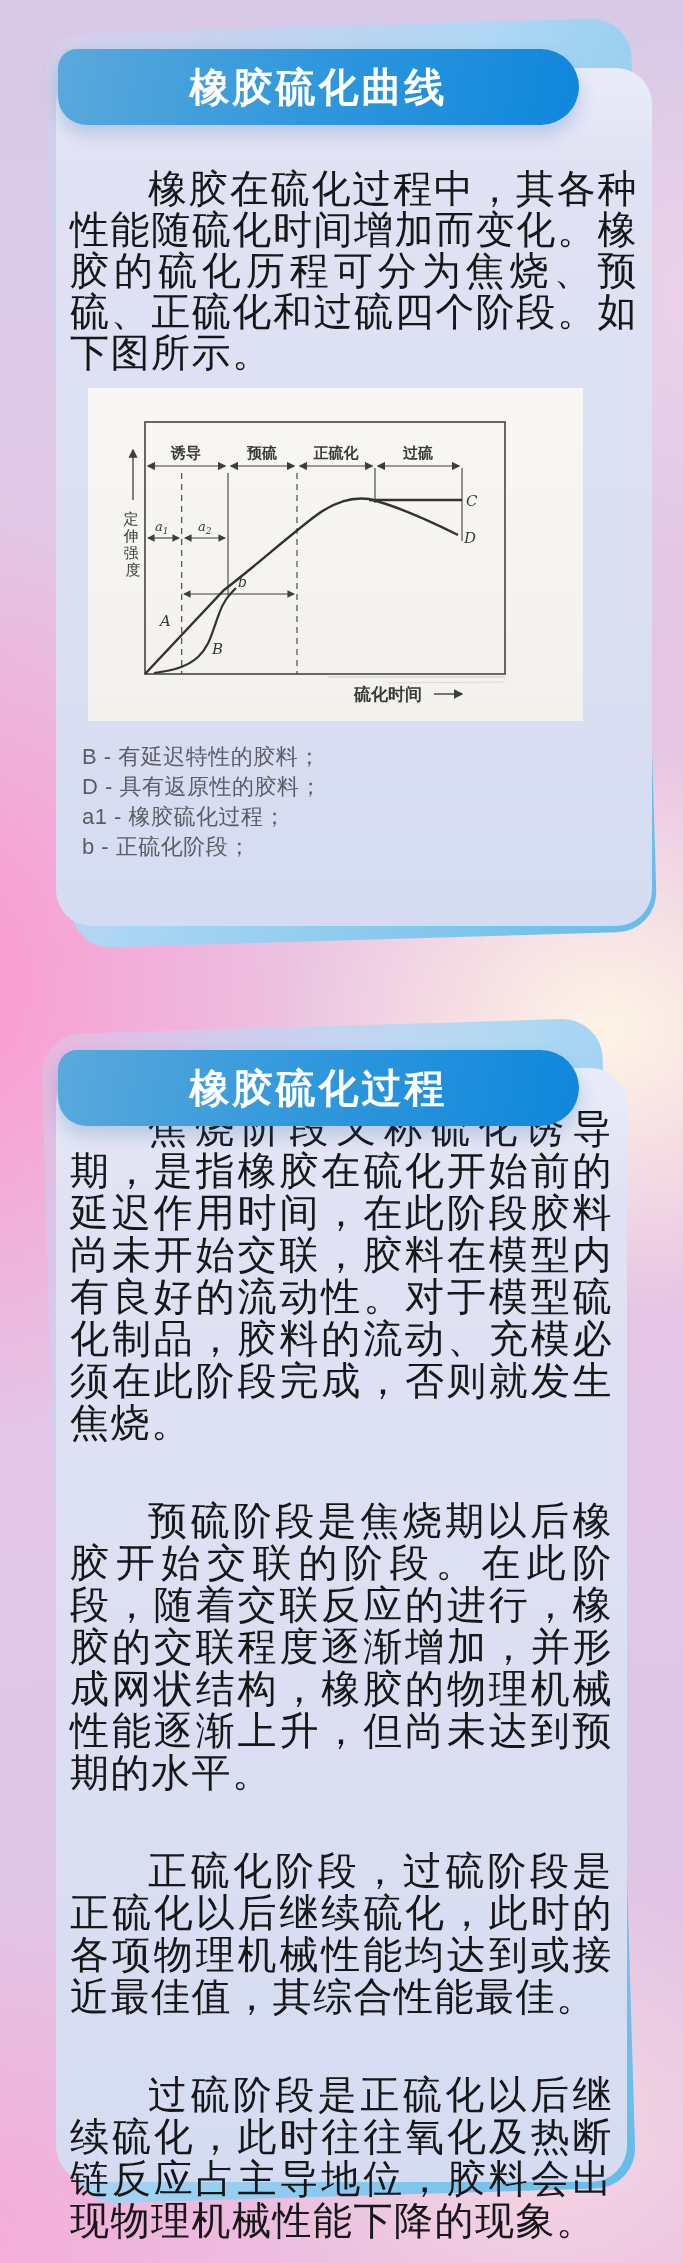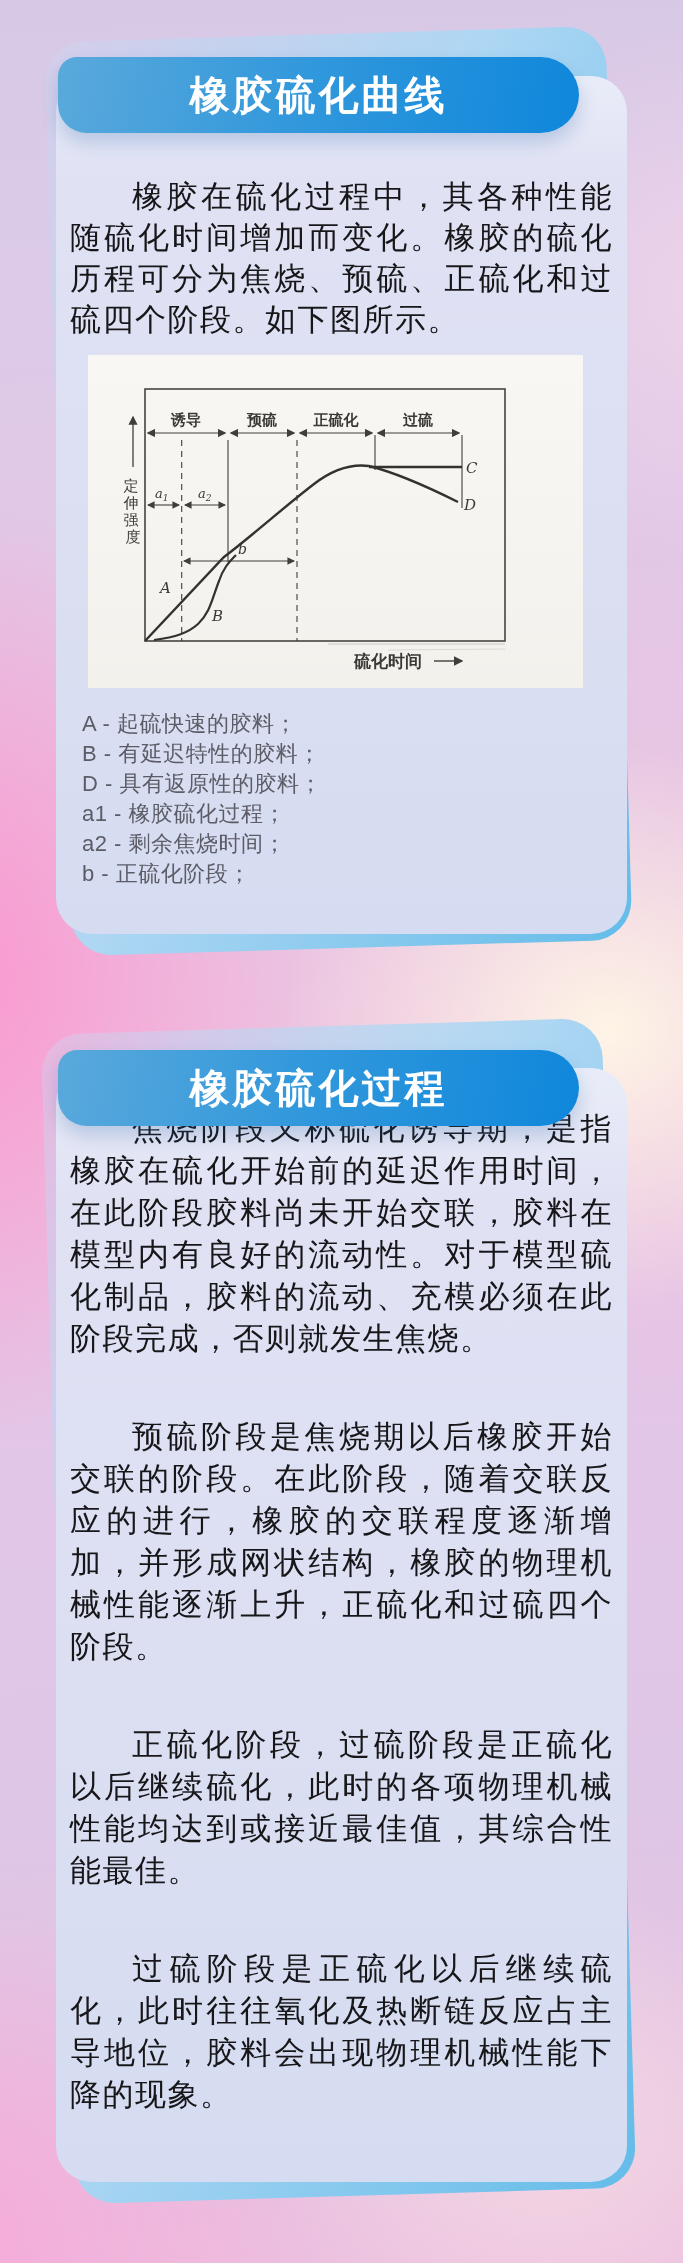--- a/index.html
+++ b/index.html
@@ -25,26 +25,26 @@
     background:linear-gradient(180deg,#e9ecf8 0%,#e0e2f4 12%,#dcdff2 55%,#d5dcf1 100%);
   }
   .banner{
     position:absolute;left:2px;width:521px;height:76px;
     border-radius:20px 40px 40px 30px;
     background:linear-gradient(100deg,#5aa9db 0%,#2f97dc 50%,#0f87db 100%);
     display:flex;align-items:center;justify-content:center;
     box-shadow:0 10px 18px rgba(30,90,160,.22);
   }
   .banner span{color:#ffffff;font-size:40px;font-weight:bold;letter-spacing:3px;}
-  .card1{top:76px;height:858px;}
+  .card1{top:68px;height:858px;padding-left:25px;}
   .card1 .banner{top:-19px;}
   .card2{top:1068px;height:1114px;}
   .card2 .banner{top:-18px;}
   .para{
-    margin:0 14px;color:#17171a;font-size:31px;line-height:41px;
+    margin:0 14px;color:#17171a;font-size:39px;line-height:41px;
     letter-spacing:1.5px;text-indent:2em;text-align:justify;
   }
   .card1 .para{margin-top:100px;}
   .card2 .para{margin:0 14px 56px;line-height:42px;}
   .card2 .para:first-of-type{margin-top:40px;}
   .figure{
     margin:15px 0 0 32px;width:495px;height:333px;
     background:linear-gradient(180deg,#f8f7f4,#f2f1ec);
   }
   .legend{margin:21px 0 0 26px;padding:0;list-style:none;}
@@ -120,36 +120,34 @@
 
           <text x="300" y="312" font-size="17" font-weight="bold" text-anchor="middle">硫化时间</text>
           <line x1="346" y1="306" x2="374" y2="306" stroke="#3f3e3a" stroke-width="1.4" marker-end="url(#ah)"></line>
 
           <line x1="240" y1="289" x2="417" y2="289" stroke="#b5b2aa" stroke-width="1" opacity="0.6"></line>
           <line x1="300" y1="295" x2="417" y2="294" stroke="#c4c1b9" stroke-width="1" opacity="0.5"></line>
         </svg>
       </div>
 
       <ul class="legend">
-        <li>A - 起硫快速的胶料；</li>
         <li>B - 有延迟特性的胶料；</li>
         <li>D - 具有返原性的胶料；</li>
         <li>a1 - 橡胶硫化过程；</li>
-        <li>a2 - 剩余焦烧时间；</li>
         <li>b - 正硫化阶段；</li>
       </ul>
     </div>
   </section>
 
   <section class="card card2">
     <div class="card-blue"></div>
     <div class="card-body">
       <div class="banner">
         <span>橡胶硫化过程</span>
       </div>
       <p class="para">焦烧阶段又称硫化诱导期，是指橡胶在硫化开始前的延迟作用时间，在此阶段胶料尚未开始交联，胶料在模型内有良好的流动性。对于模型硫化制品，胶料的流动、充模必须在此阶段完成，否则就发生焦烧。</p>
-      <p class="para">预硫阶段是焦烧期以后橡胶开始交联的阶段。在此阶段，随着交联反应的进行，橡胶的交联程度逐渐增加，并形成网状结构，橡胶的物理机械性能逐渐上升，正硫化和过硫四个阶段。</p>
+      <p class="para">预硫阶段是焦烧期以后橡胶开始交联的阶段。在此阶段，随着交联反应的进行，橡胶的交联程度逐渐增加，并形成网状结构，橡胶的物理机械性能逐渐上升，但尚未达到预期的水平。</p>
       <p class="para">正硫化阶段，过硫阶段是正硫化以后继续硫化，此时的各项物理机械性能均达到或接近最佳值，其综合性能最佳。</p>
       <p class="para">过硫阶段是正硫化以后继续硫化，此时往往氧化及热断链反应占主导地位，胶料会出现物理机械性能下降的现象。</p>
     </div>
   </section>
 
 </div>
 
 </body></html>

